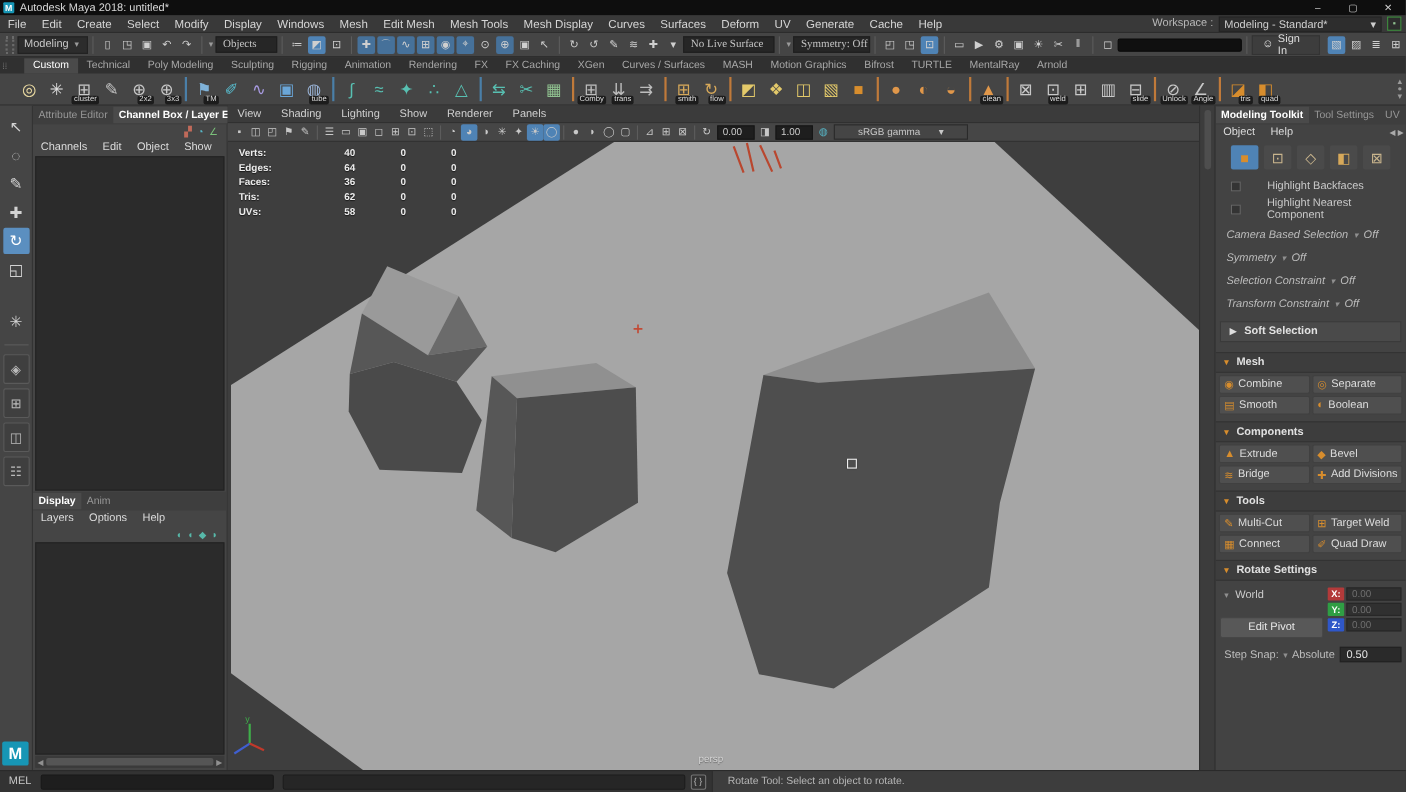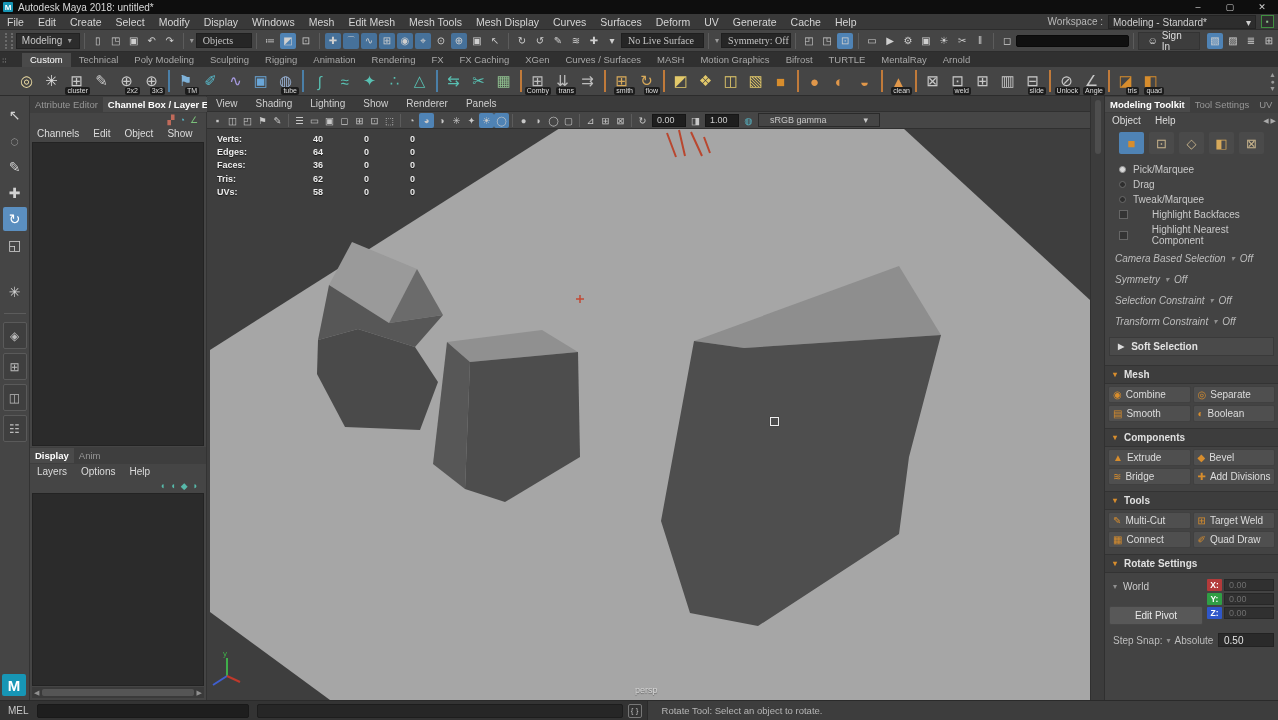--- a/index.html
+++ b/index.html
@@ -78,21 +78,21 @@
 
   
   .viewport{width:883px;display:flex;flex-direction:column;background:#3e3e3e;position:relative;}
   .vp-menus{height:16px;background:#3b3b3b;display:flex;align-items:center;font-size:10px;color:#cfcfcf;border-bottom:1px solid #303030;}
   .vp-mi{padding:0 9px;}
   .vp-toolbar{height:17px;background:#464646;display:flex;align-items:center;font-size:9px;color:#c8c8c8;border-bottom:1px solid #303030;padding-left:3px;}
   .vt-ico{width:15px;height:15px;display:flex;align-items:center;justify-content:center;border-radius:2px;flex:none;font-size:9.5px;}
   .vt-div{width:1px;height:13px;background:#5c5c5c;margin:0 3px;flex:none;}
   .vt-field{background:#1e1e1e;border:1px solid #161616;height:13px;display:flex;align-items:center;padding:0 4px;color:#ccc;margin:0 2px;}
   .vt-dropdown{background:#454545;border:1px solid #2a2a2a;height:14px;width:122px;display:flex;align-items:center;
-               justify-content:space-between;padding:0 11px;color:#c8c8c8;margin-left:2px;}
+               justify-content:space-between;padding:0 21px;color:#c8c8c8;margin-left:2px;}
   .vp-canvas{position:relative;flex:1;overflow:hidden;}
   .vp-canvas svg{position:absolute;inset:0;}
   .hud{position:absolute;top:3px;left:10px;font-size:9px;font-weight:bold;color:#ececec;text-shadow:0 1px 1px rgba(0,0,0,.6);}
   .hud-row{display:flex;height:13.4px;align-items:center;}
   .hud-l{width:60px;}
   .hud-c{width:46px;text-align:right;}
   .persp-label{position:absolute;bottom:5px;left:428px;font-size:9px;color:#d6d6d6;text-shadow:0 1px 1px rgba(0,0,0,.4);}
   .cursor{position:absolute;left:563px;top:288px;width:9px;height:9px;border:1px solid #f0f0f0;box-shadow:0 0 1px #333;}
 
   
@@ -775,37 +775,20 @@
       <div class="modes">
 
       <span class="mode selected" style="color: rgb(215, 141, 45);">■</span>
           <span class="mode" style="color: rgb(201, 181, 141);">⊡</span>
           <span class="mode" style="color: rgb(201, 181, 141);">◇</span>
           <span class="mode" style="color: rgb(215, 169, 90);">◧</span>
           <span class="mode" style="color: rgb(201, 181, 141);">⊠</span>
         </div>
       <div>
 
-          <div class="radio selected">
-            <span class="dot"></span>
-            <span>Pick/Marquee</span>
-          </div>
-
-          <div class="radio">
-            <span class="dot"></span>
-            <span>Drag</span>
-          </div>
-
-          <div class="radio">
-            <span class="dot"></span>
-            <span>Tweak/Marquee</span>
-          </div>
-        </div>
-      <div>
-
           <div class="check">
             <span class="box"></span>
             <span>Highlight Backfaces</span>
           </div>
 
           <div class="check">
             <span class="box"></span>
             <span>Highlight Nearest Component</span>
           </div>
         </div>

